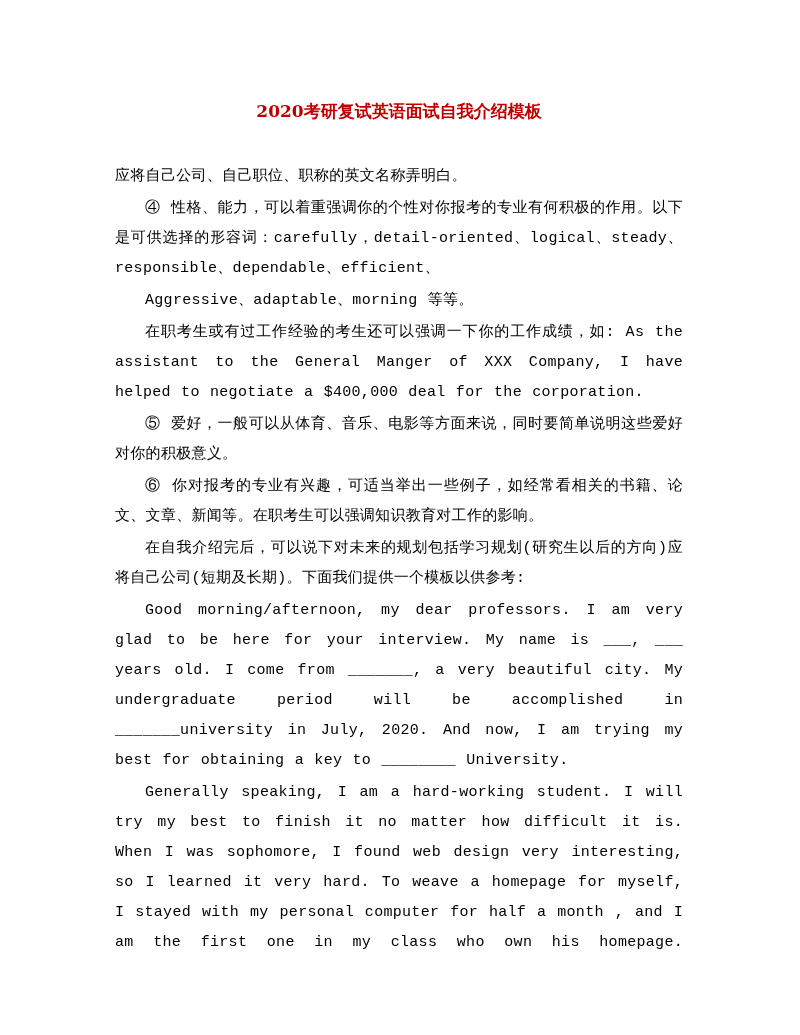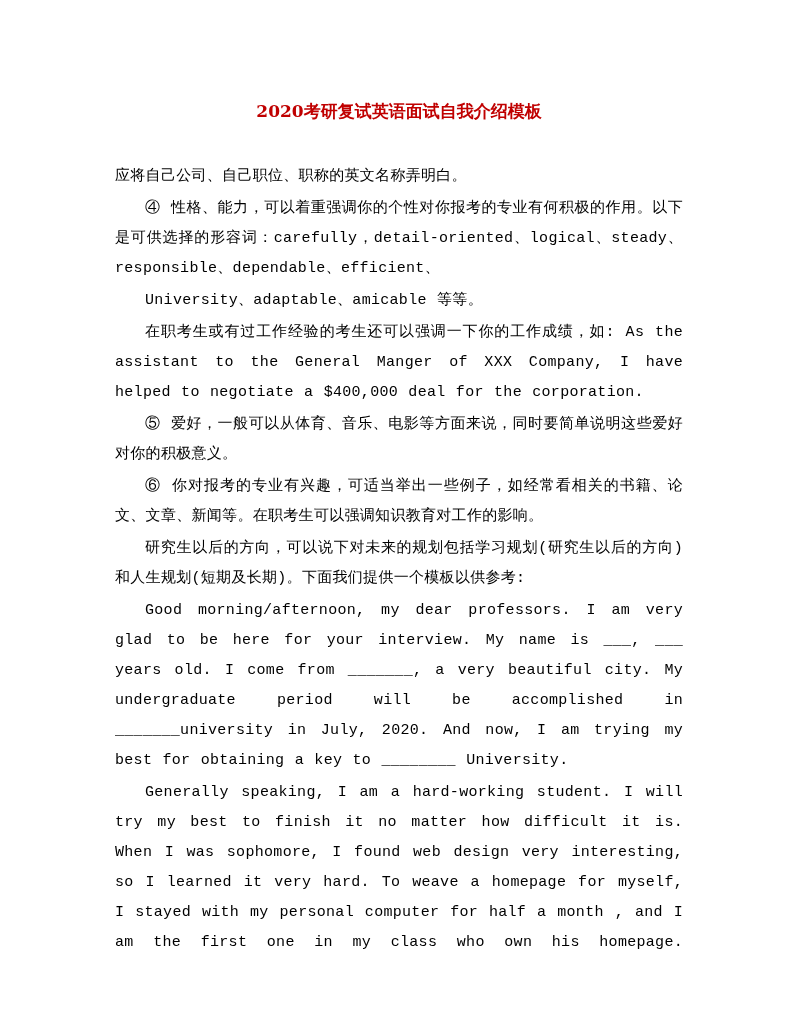--- a/index.html
+++ b/index.html
@@ -45,21 +45,21 @@
   </style>
 </head>
 <body>
 
 <div class="page">
   <h1 class="doc-title" style="color: rgb(192, 0, 0);">2020考研复试英语面试自我介绍模板</h1>
 
   <div class="body-text">
     <p class="para">应将自己公司、自己职位、职称的英文名称弄明白。</p>
     <p class="para indent">④ 性格、能力，可以着重强调你的个性对你报考的专业有何积极的作用。以下是可供选择的形容词：carefully，detail-oriented、logical、steady、responsible、dependable、efficient、</p>
-    <p class="para indent">University、adaptable、amicable 等等。</p>
+    <p class="para indent">Aggressive、adaptable、morning 等等。</p>
     <p class="para indent">在职考生或有过工作经验的考生还可以强调一下你的工作成绩，如: As the assistant to the General Manger of XXX Company, I have helped to negotiate a $400,000 deal for the corporation.</p>
     <p class="para indent">⑤ 爱好，一般可以从体育、音乐、电影等方面来说，同时要简单说明这些爱好对你的积极意义。</p>
     <p class="para indent">⑥ 你对报考的专业有兴趣，可适当举出一些例子，如经常看相关的书籍、论文、文章、新闻等。在职考生可以强调知识教育对工作的影响。</p>
-    <p class="para indent">研究生以后的方向，可以说下对未来的规划包括学习规划(研究生以后的方向)和人生规划(短期及长期)。下面我们提供一个模板以供参考:</p>
+    <p class="para indent">在自我介绍完后，可以说下对未来的规划包括学习规划(研究生以后的方向)应将自己公司(短期及长期)。下面我们提供一个模板以供参考:</p>
     <p class="para indent">Good morning/afternoon, my dear professors. I am very glad to be here for your interview. My name is ___, ___ years old. I come from _______, a very beautiful city. My undergraduate period will be accomplished in _______university in July, 2020. And now, I am trying my best for obtaining a key to ________ University.</p>
     <p class="para indent">Generally speaking, I am a hard-working student. I will try my best to finish it no matter how difficult it is. When I was sophomore, I found web design very interesting, so I learned it very hard. To weave a homepage for myself, I stayed with my personal computer for half a month , and I am the first one in my class who own his homepage. Furthermore, I am a person with great perseverance. During the days preparing for the</p>
   </div>
 </div>
 
 </body></html>

